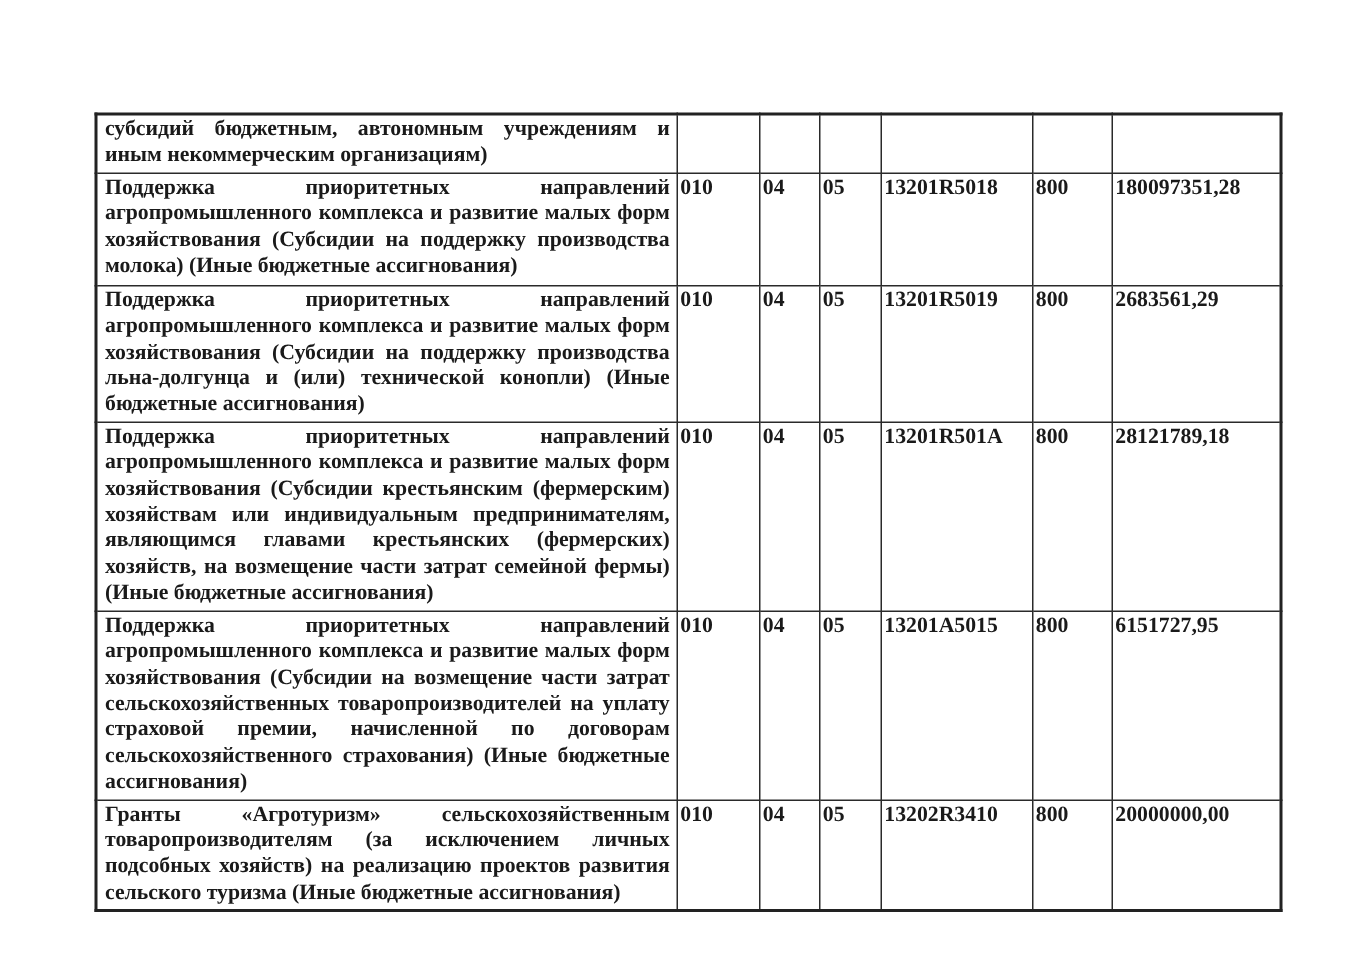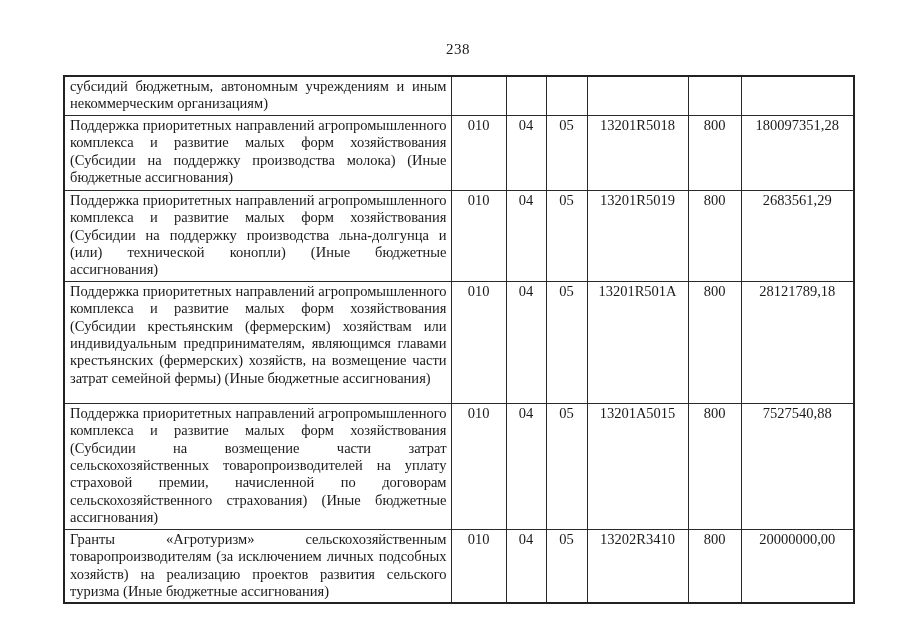--- a/index.html
+++ b/index.html
@@ -30,38 +30,37 @@
     border-collapse: collapse;
     table-layout: fixed;
     border: 2px solid #222222;
   }
   table.budget-table td {
     border: 1.4px solid #2a2a2a;
     vertical-align: top;
     font-size: 14.5px;
     line-height: 17.4px;
     overflow: hidden;
+    font-weight: bold;
   }
   td.cell-name {
     text-align: justify;
     text-align-last: left;
     -moz-text-align-last: left;
     padding: 1px 4px 2px 5px;
   }
   td.cell-num {
-    text-align: center;
     padding: 1px 2px;
   }
 </style>
 </head>
 <body>
 
 <div class="page">
 
-  <div class="page-number">238</div>
 
   <table class="budget-table">
     <colgroup>
       <col style="width:387px">
       <col style="width:55px">
       <col style="width:40px">
       <col style="width:41px">
       <col style="width:101px">
       <col style="width:53px">
       <col style="width:113px">
@@ -103,21 +102,21 @@
         <td class="cell-num">800</td>
         <td class="cell-num">28121789,18</td>
       </tr>
       <tr style="height:121px">
         <td class="cell-name">Поддержка приоритетных направлений агропромышленного комплекса и развитие малых форм хозяйствования (Субсидии на возмещение части затрат сельскохозяйственных товаропроизводителей на уплату страховой премии, начисленной по договорам сельскохозяйственного страхования) (Иные бюджетные ассигнования)</td>
         <td class="cell-num">010</td>
         <td class="cell-num">04</td>
         <td class="cell-num">05</td>
         <td class="cell-num">13201A5015</td>
         <td class="cell-num">800</td>
-        <td class="cell-num">7527540,88</td>
+        <td class="cell-num">6151727,95</td>
       </tr>
       <tr style="height:72px">
         <td class="cell-name">Гранты «Агротуризм» сельскохозяйственным товаропроизводителям (за исключением личных подсобных хозяйств) на реализацию проектов развития сельского туризма (Иные бюджетные ассигнования)</td>
         <td class="cell-num">010</td>
         <td class="cell-num">04</td>
         <td class="cell-num">05</td>
         <td class="cell-num">13202R3410</td>
         <td class="cell-num">800</td>
         <td class="cell-num">20000000,00</td>
       </tr>

